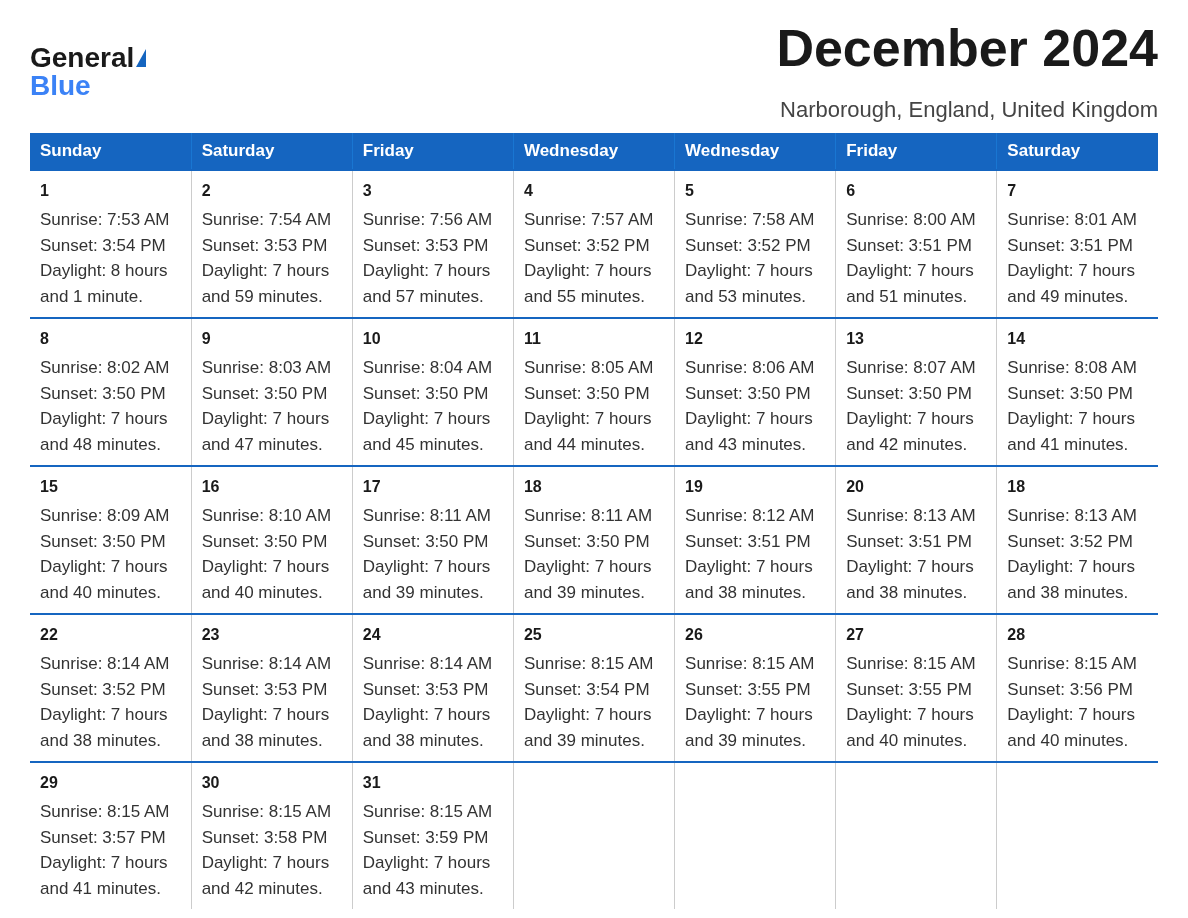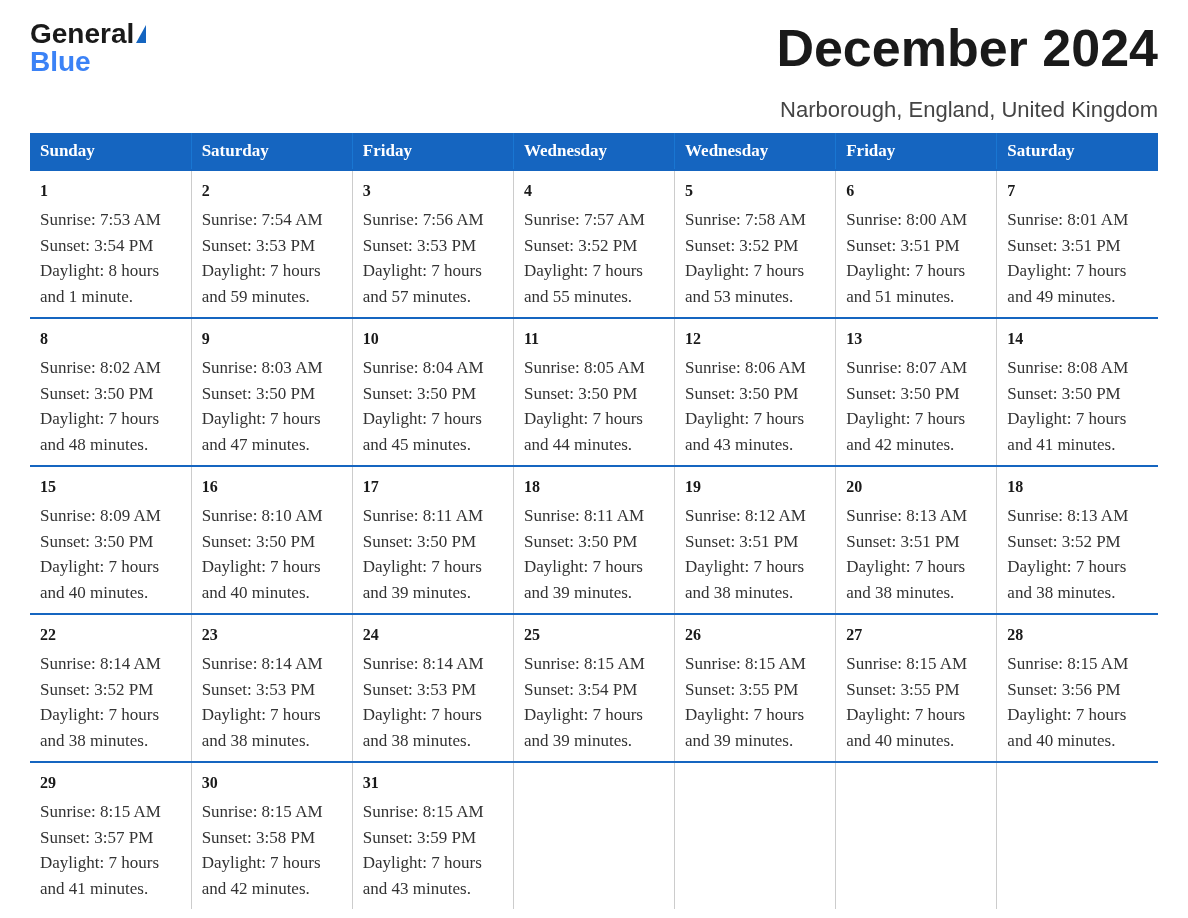--- a/index.html
+++ b/index.html
@@ -8,21 +8,21 @@
       background: #fff;
       color: #222;
       width: 1188px;
       min-height: 918px;
     }
     .page {
       padding: 20px 30px 30px 30px;
     }
     .header-row {
       display: flex;
-      align-items: flex-start;
+      align-items: center;
       justify-content: space-between;
       margin-bottom: 10px;
     }
     .logo {
       display: flex;
       flex-direction: column;
       align-items: flex-start;
     }
     .logo-text-general {
       font-size: 28px;
@@ -56,21 +56,20 @@
       margin-left: 12px;
     }
     .subtitle {
       font-size: 22px;
       color: #444;
       margin-top: 20px;
     }
     .calendar-table {
       width: 100%;
       border-collapse: collapse;
-      font-family: Liberation Serif, serif;
     }
     .calendar-table thead tr th {
       background: #1565c0;
       color: #fff;
       font-size: 17px;
       font-weight: 600;
       padding: 8px 10px;
       text-align: left;
       border-right: 1px solid #1976d2;
     }

